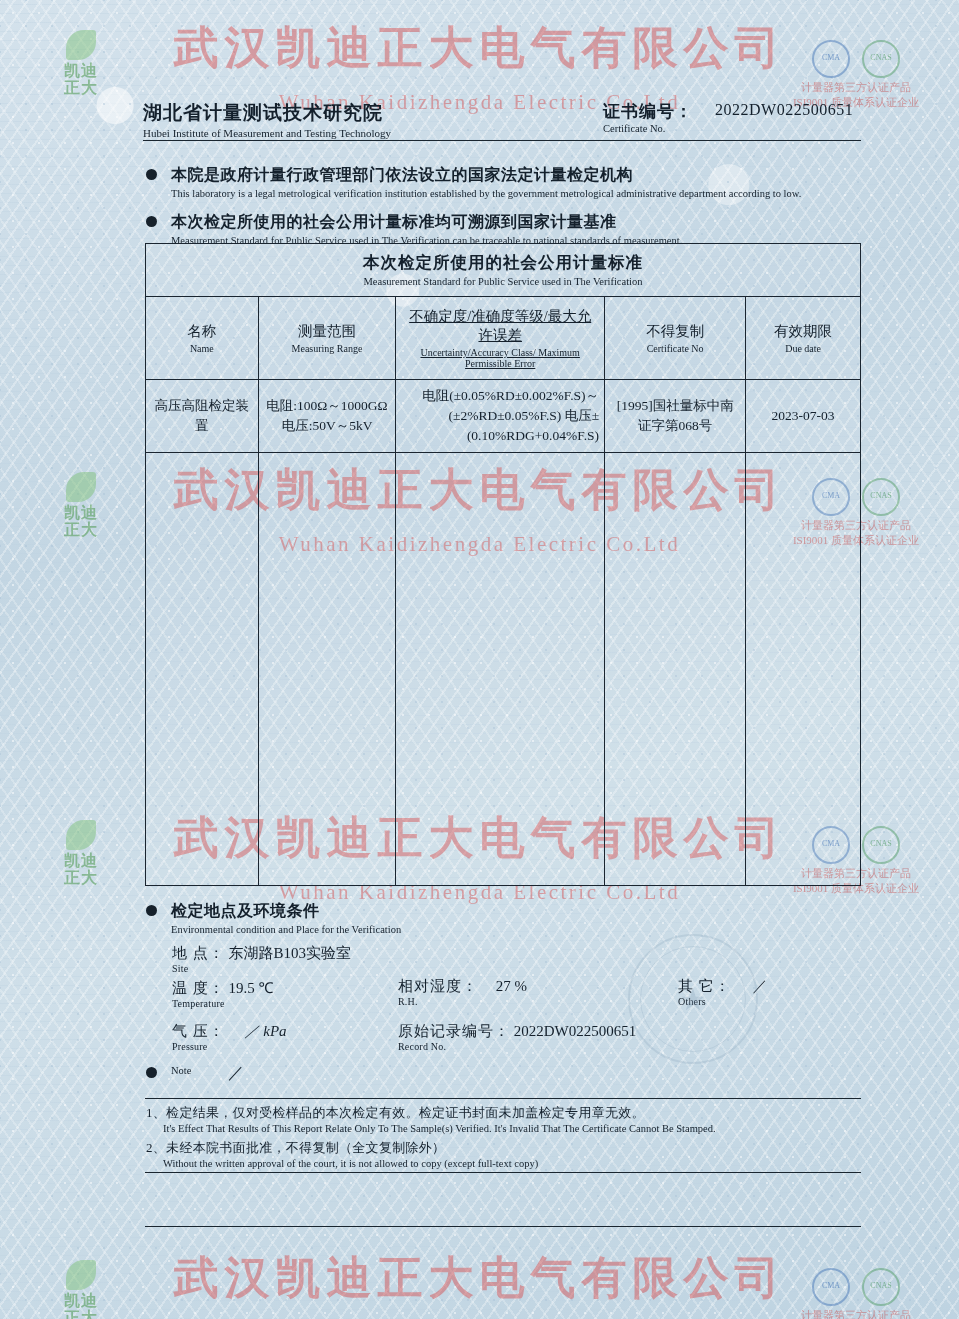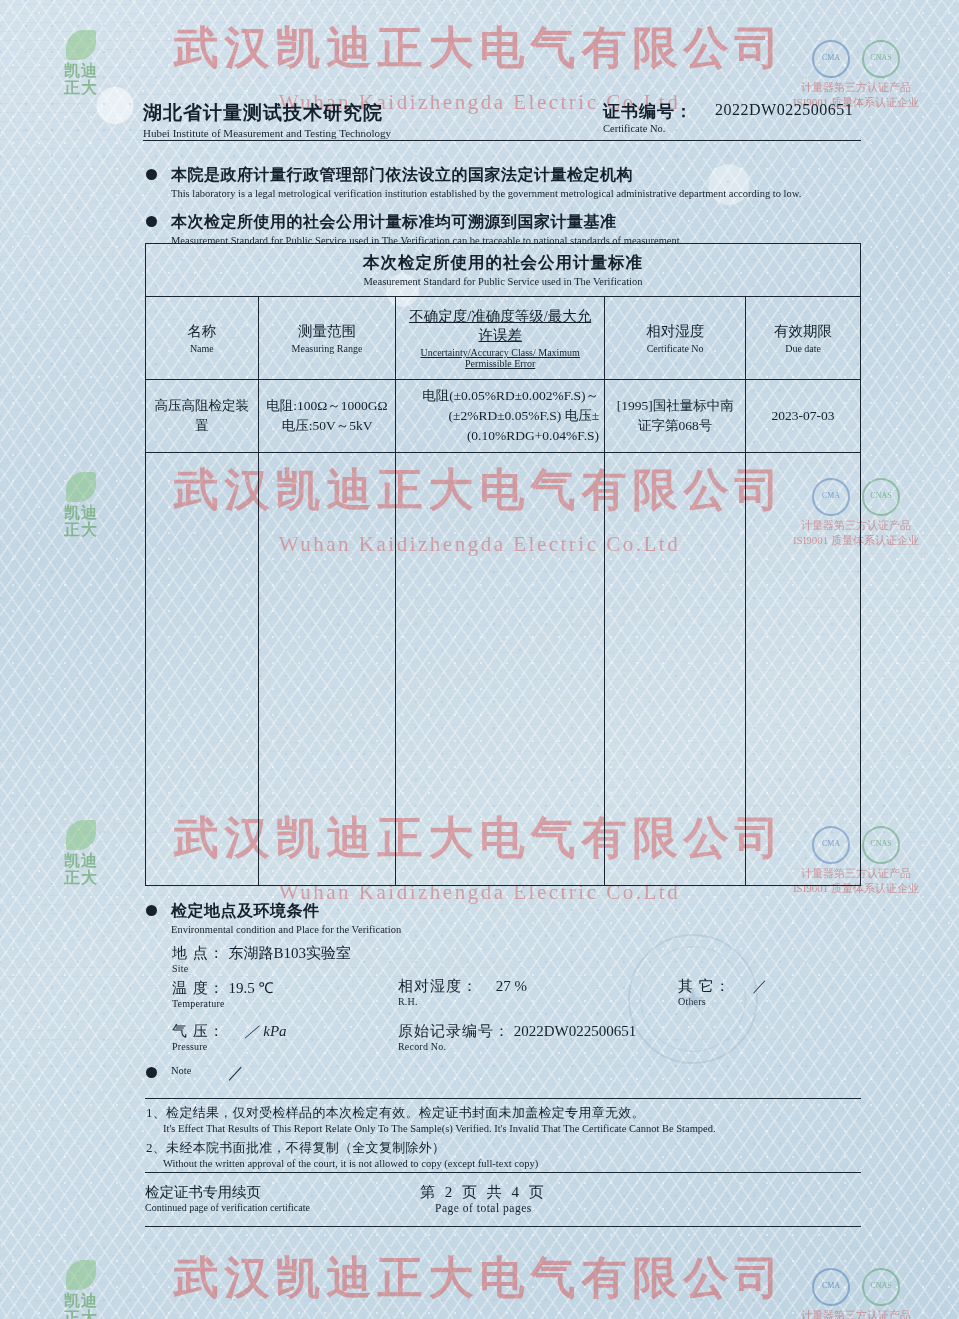--- a/index.html
+++ b/index.html
@@ -402,21 +402,21 @@
         </th>
         <th style="width:140px; padding:14px 4px;">
           <div class="th-cn">测量范围</div>
           <div class="th-en">Measuring Range</div>
         </th>
         <th style="width:200px; padding:10px 8px;text-decoration:underline;">
           <div class="th-cn">不确定度/准确度等级/最大允许误差</div>
           <div class="th-en">Uncertainty/Accuracy Class/ Maximum Permissible Error</div>
         </th>
         <th style="width:145px; padding:14px 4px;">
-          <div class="th-cn">相对湿度</div>
+          <div class="th-cn">不得复制</div>
           <div class="th-en">Certificate No</div>
         </th>
         <th style="width:116px; padding:14px 4px;">
           <div class="th-cn">有效期限</div>
           <div class="th-en">Due date</div>
         </th>
       </tr>
       <tr>
         <td class="cell">高压高阻检定装置</td>
         <td class="cell">电阻:100Ω～1000GΩ 电压:50V～5kV</td>
@@ -484,28 +484,20 @@
 
     <div class="notes-rule-top"></div>
     <div class="notes">
       <div class="n-cn">1、检定结果，仅对受检样品的本次检定有效。检定证书封面未加盖检定专用章无效。</div>
       <div class="n-en">It's Effect That Results of This Report Relate Only To The Sample(s) Verified. It's Invalid That The Certificate Cannot Be Stamped.</div>
       <div class="n-cn">2、未经本院书面批准，不得复制（全文复制除外）</div>
       <div class="n-en">Without the written approval of the court, it is not allowed to copy (except full-text copy)</div>
     </div>
     <div class="notes-rule-bot"></div>
 
-    <div class="footer">
-      <div class="left-cn">检定证书专用续页</div>
-      <div class="left-en">Continued page of verification certificate</div>
-      <div class="mid">
-        <div class="mid-cn">第 2 页 共 4 页</div>
-        <div class="mid-en">Page of    total pages</div>
-      </div>
-    </div>
     <div class="footer-rule"></div>
 
     <div class="stamp">
       <div class="inner"></div>
       <div class="star">★</div>
     </div>
 
   </div>
 </div>
 

